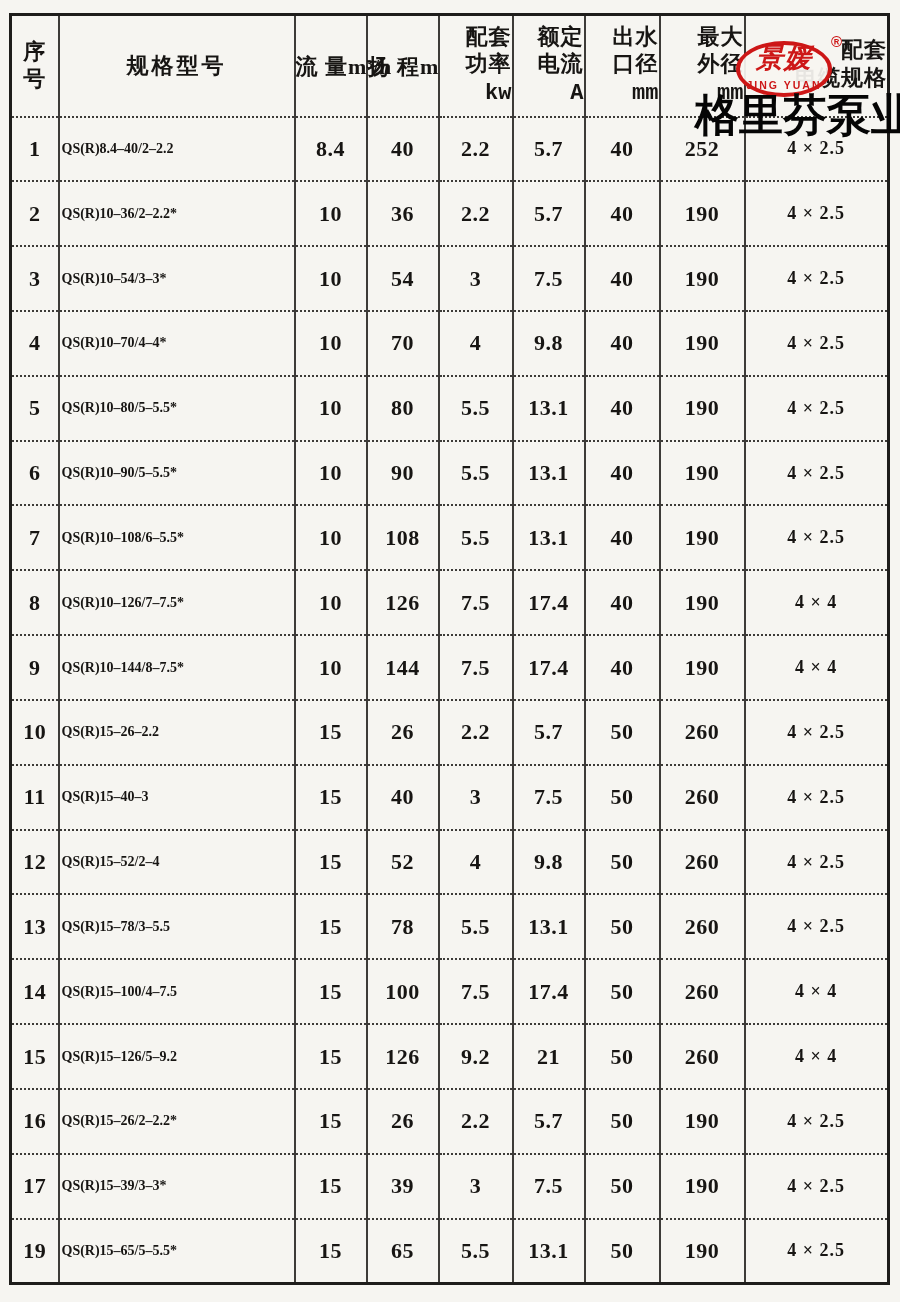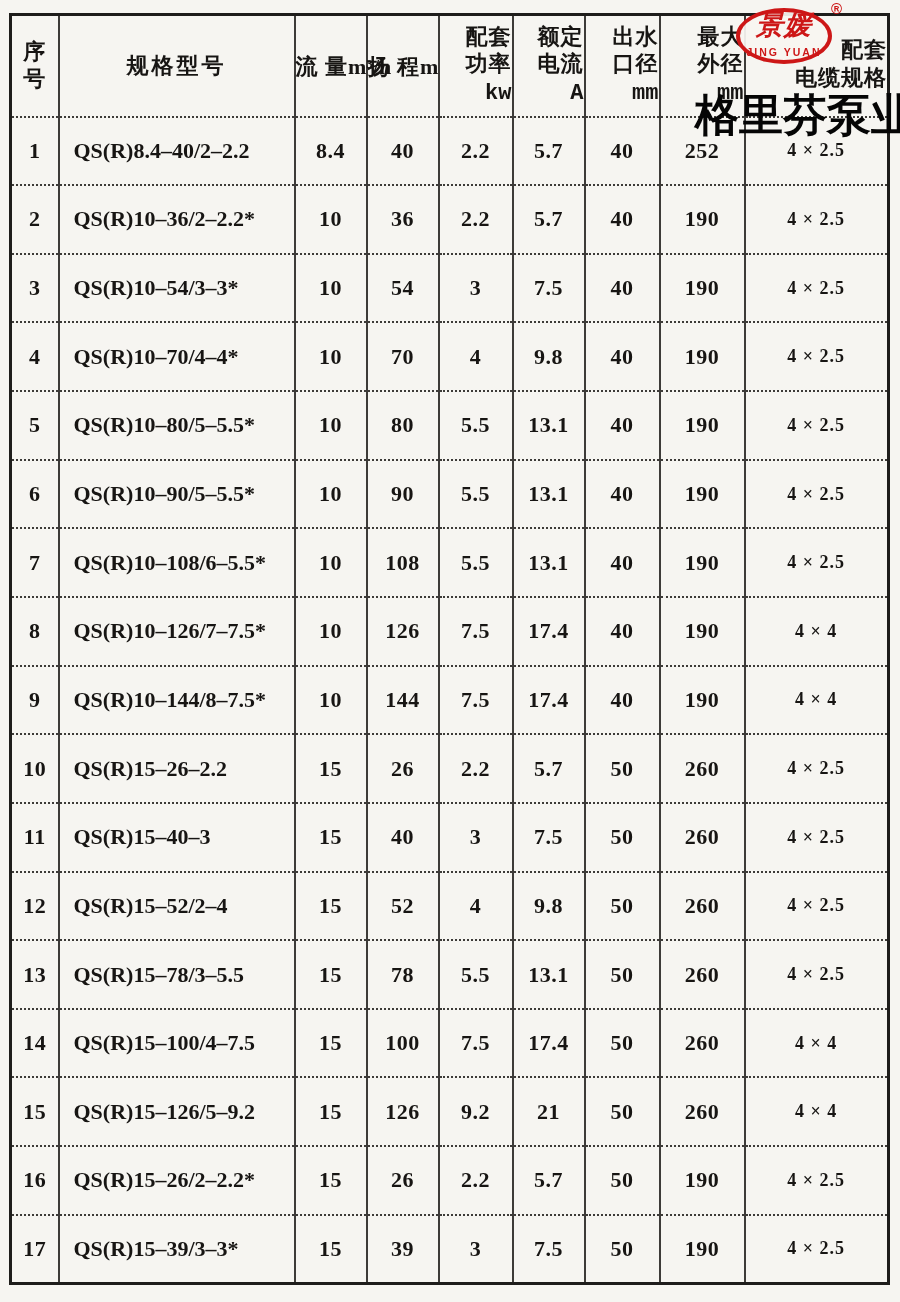--- a/index.html
+++ b/index.html
@@ -33,22 +33,22 @@
     text-align:center;
     vertical-align:middle;
     padding:0;
     overflow:visible;
   }
   thead tr{height:102px;}
   tbody tr{height:61.5px;}
   td{font-size:22px;letter-spacing:0.5px;}
   td.col-model{
     text-align:left;
-    padding-left:14px;
-    font-size:22px;
+    padding-left:2px;
+    font-size:14px;
     letter-spacing:0px;
   }
   td.col-cable{font-size:18px;letter-spacing:1px;}
   th{font-size:22px;line-height:1.2;}
   .hstack{display:flex;flex-direction:column;justify-content:center;align-items:center;height:100%;}
   .hsplit{display:flex;flex-direction:row;justify-content:space-between;align-items:center;height:100%;padding:10px 0 8px 0;box-sizing:border-box;}
   .h3line{display:flex;flex-direction:column;justify-content:center;align-items:flex-end;height:100%;line-height:1.25;font-family:Liberation Mono, monospace;}
   .unit{font-size:22px;}
   .cn{font-size:22px;letter-spacing:1px;white-space:nowrap;}
   
@@ -59,21 +59,21 @@
     font-weight:bold;
     font-size:44px;
     letter-spacing:0px;
     color:#050505;
     white-space:nowrap;
     z-index:30;
   }
   
   .logo{
     position:absolute;
-    left:736px;top:8px;
+    left:736px;top:41px;
     width:96px;height:56px;
     border:4px solid #cd1717;
     border-radius:50%;
     background:rgba(247,245,241,0.93);
     box-sizing:border-box;
     z-index:20;
     display:flex;flex-direction:column;align-items:center;justify-content:center;
   }
   .logo-cn{
     font-family:"Liberation Serif","DejaVu Serif",serif;
@@ -362,20 +362,31 @@
           <td class="col-no">17</td>
           <td class="col-model">QS(R)15–39/3–3*</td>
           <td class="col-flow">15</td>
           <td class="col-head">39</td>
           <td class="col-power">3</td>
           <td class="col-current">7.5</td>
           <td class="col-outlet">50</td>
           <td class="col-maxdia">190</td>
           <td class="col-cable">4 × 2.5</td>
         </tr>
+        <tr>
+          <td class="col-no">19</td>
+          <td class="col-model">QS(R)15–65/5–5.5*</td>
+          <td class="col-flow">15</td>
+          <td class="col-head">65</td>
+          <td class="col-power">5.5</td>
+          <td class="col-current">13.1</td>
+          <td class="col-outlet">50</td>
+          <td class="col-maxdia">190</td>
+          <td class="col-cable">4 × 2.5</td>
+        </tr>
       </tbody>
   </table>
 
   <div class="logo">
     <span class="logo-cn">景媛</span>
     <span class="logo-en">JING YUAN</span>
     <span class="logo-reg">®</span>
   </div>
 
   <div class="watermark">格里芬泵业</div>

